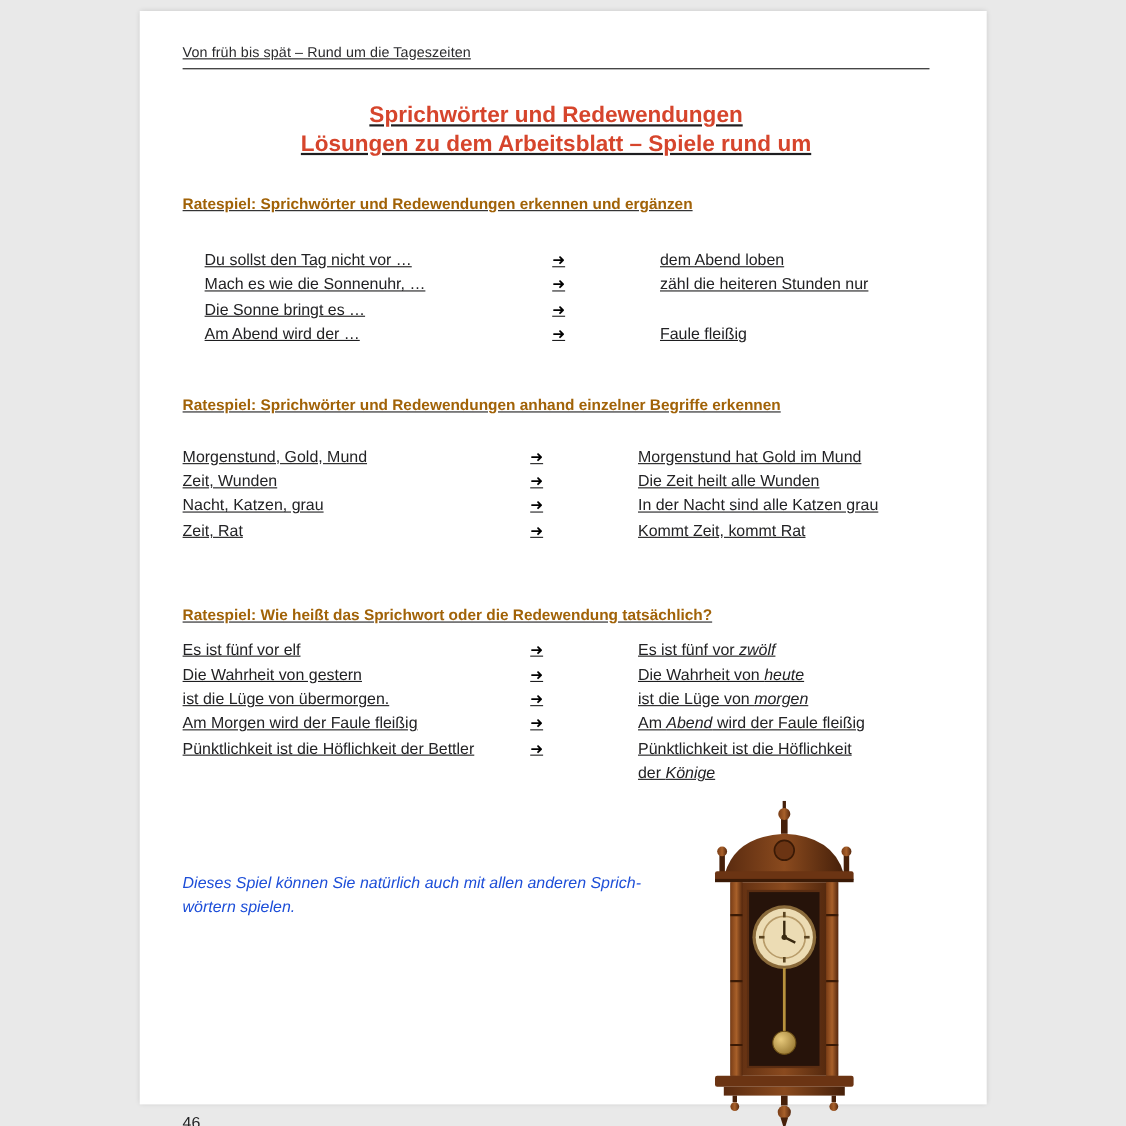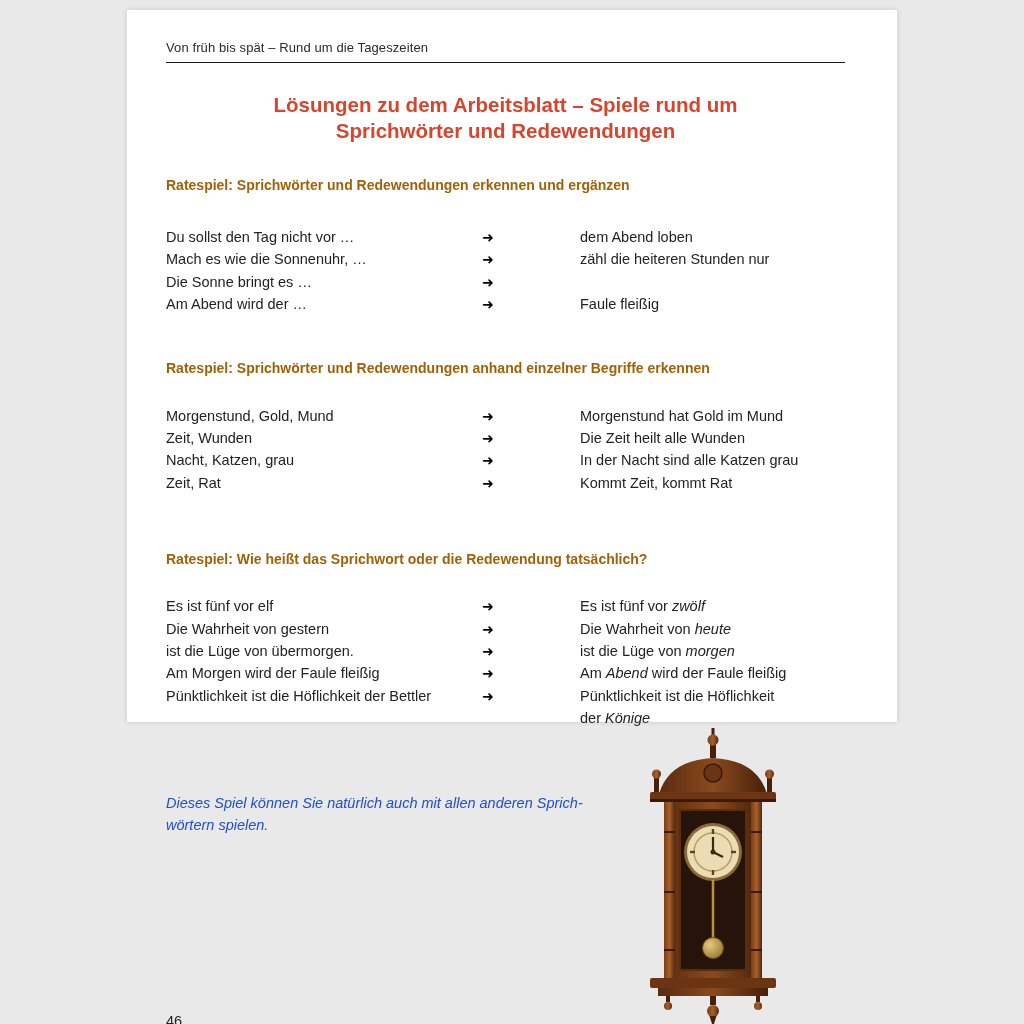--- a/index.html
+++ b/index.html
@@ -4,23 +4,24 @@
 <style>
   * { margin:0; padding:0; box-sizing:border-box; }
   html, body { width:1024px; height:1024px; overflow:hidden; }
   body {
     background:#e9e9e9;
     font-family:"Liberation Sans", sans-serif;
     color:#1e1e20;
   }
   .page {
     position:absolute; left:127px; top:10px;
-    width:770px; height:712px;
+    width:770px; height:994px;
     background:#ffffff;
     box-shadow:0 0 5px rgba(0,0,0,0.15);
+    text-decoration:underline;
   }
   .content { position:relative; width:100%; height:100%; padding:0 52px 0 39px; }
 
   .header-line {
     margin-top:30px;
     font-size:13px;
     color:#2a2a2c;
     padding-bottom:7px;
     border-bottom:1.5px solid #1a1a1a;
     letter-spacing:0.1px;
@@ -38,22 +39,22 @@
 
   .section-heading {
     font-size:14px;
     font-weight:bold;
     color:#a16207;
   }
   .sec1 .section-heading { margin-top:33px; }
   .sec2 .section-heading { margin-top:44px; }
   .sec3 .section-heading { margin-top:57px; }
 
-  .rows { margin-top:28px; }
-  .sec1 .rows { margin-top:33px; }
+  .rows { margin-top:13px; }
+  .sec1 .rows { margin-top:33px;margin-left:20px; }
   .sec2 .rows { margin-top:29px; }
 
   .row {
     display:grid;
     grid-template-columns:316px 98px 1fr;
     font-size:14.5px;
     line-height:22.4px;
     color:#222224;
   }
   .cell-left, .cell-right { white-space:nowrap; }
@@ -89,22 +90,22 @@
 </style>
 </head>
 <body>
 
 <div class="page">
   <div class="content">
 
     <div class="header-line">Von früh bis spät – Rund um die Tageszeiten</div>
 
     <h1 class="doc-title">
+      <span>Sprichwörter und Redewendungen</span>
       <span>Lösungen zu dem Arbeitsblatt – Spiele rund um</span>
-      <span>Sprichwörter und Redewendungen</span>
     </h1>
 
     <section class="sec1">
       <h2 class="section-heading">Ratespiel: Sprichwörter und Redewendungen erkennen und ergänzen</h2>
       <div class="rows">
         <div class="row">
             <span class="cell-left">Du sollst den Tag nicht vor …</span>
             <span class="cell-arrow">➜</span>
             <span class="cell-right">dem Abend loben</span>
           </div>

